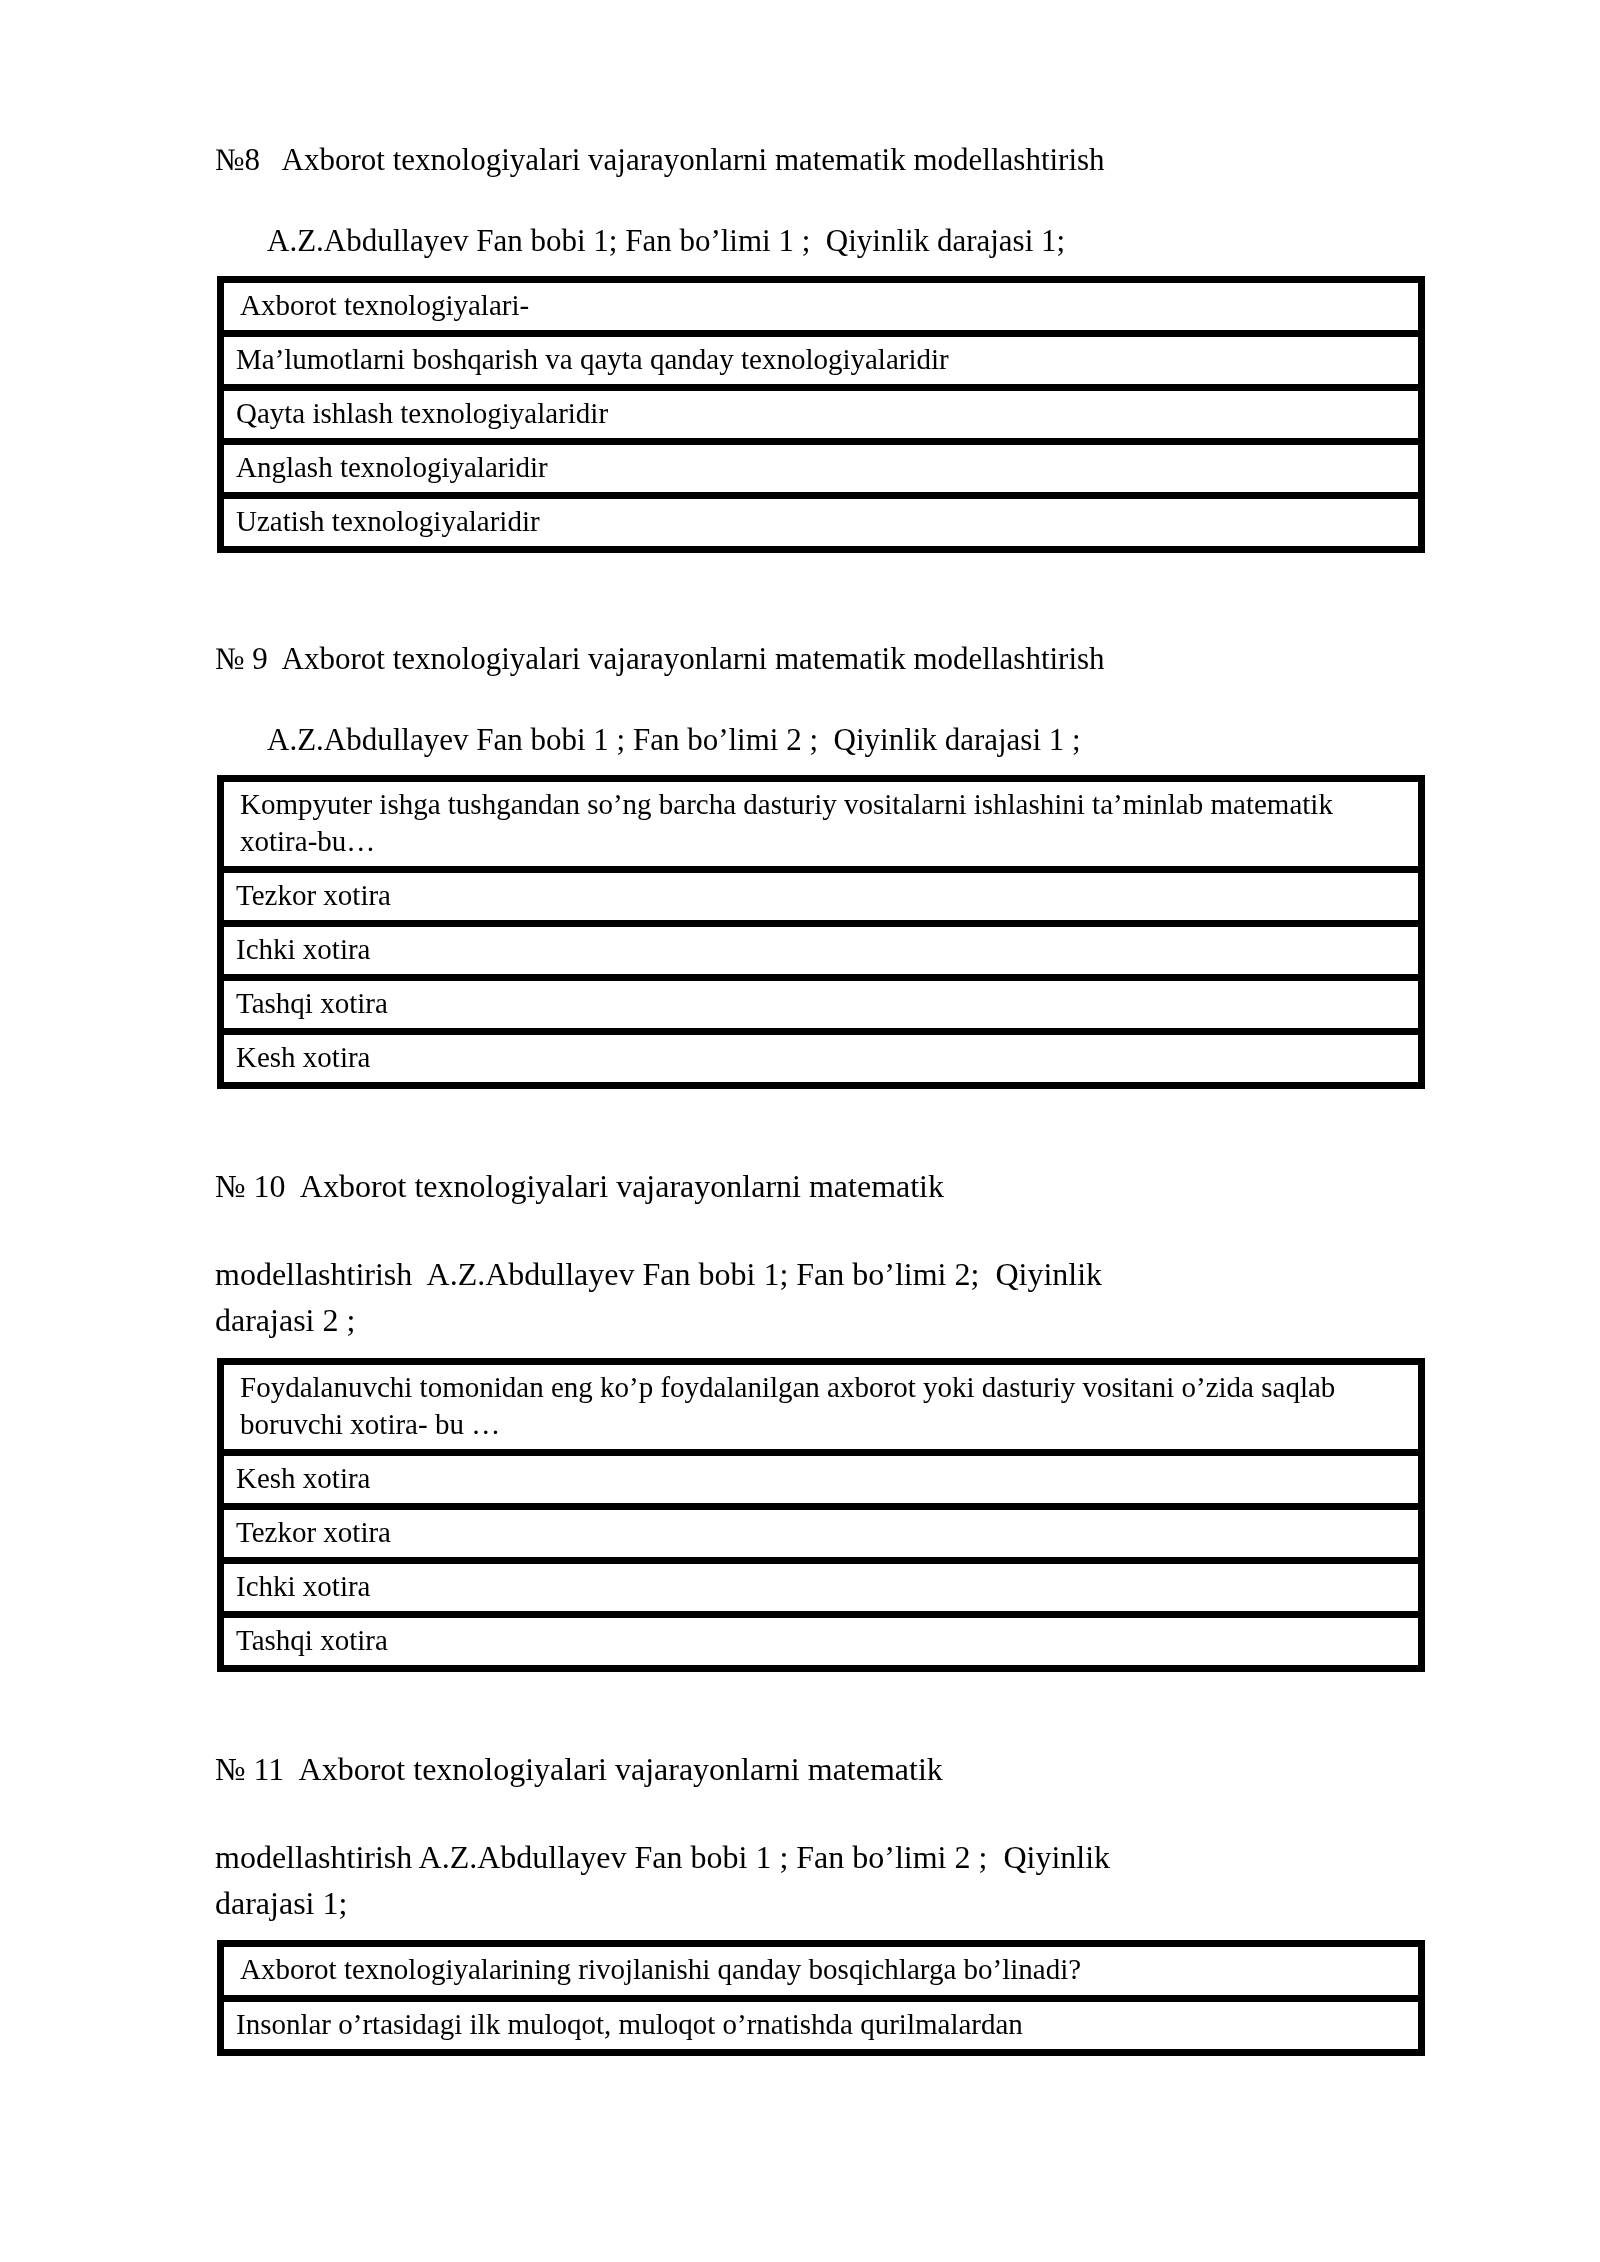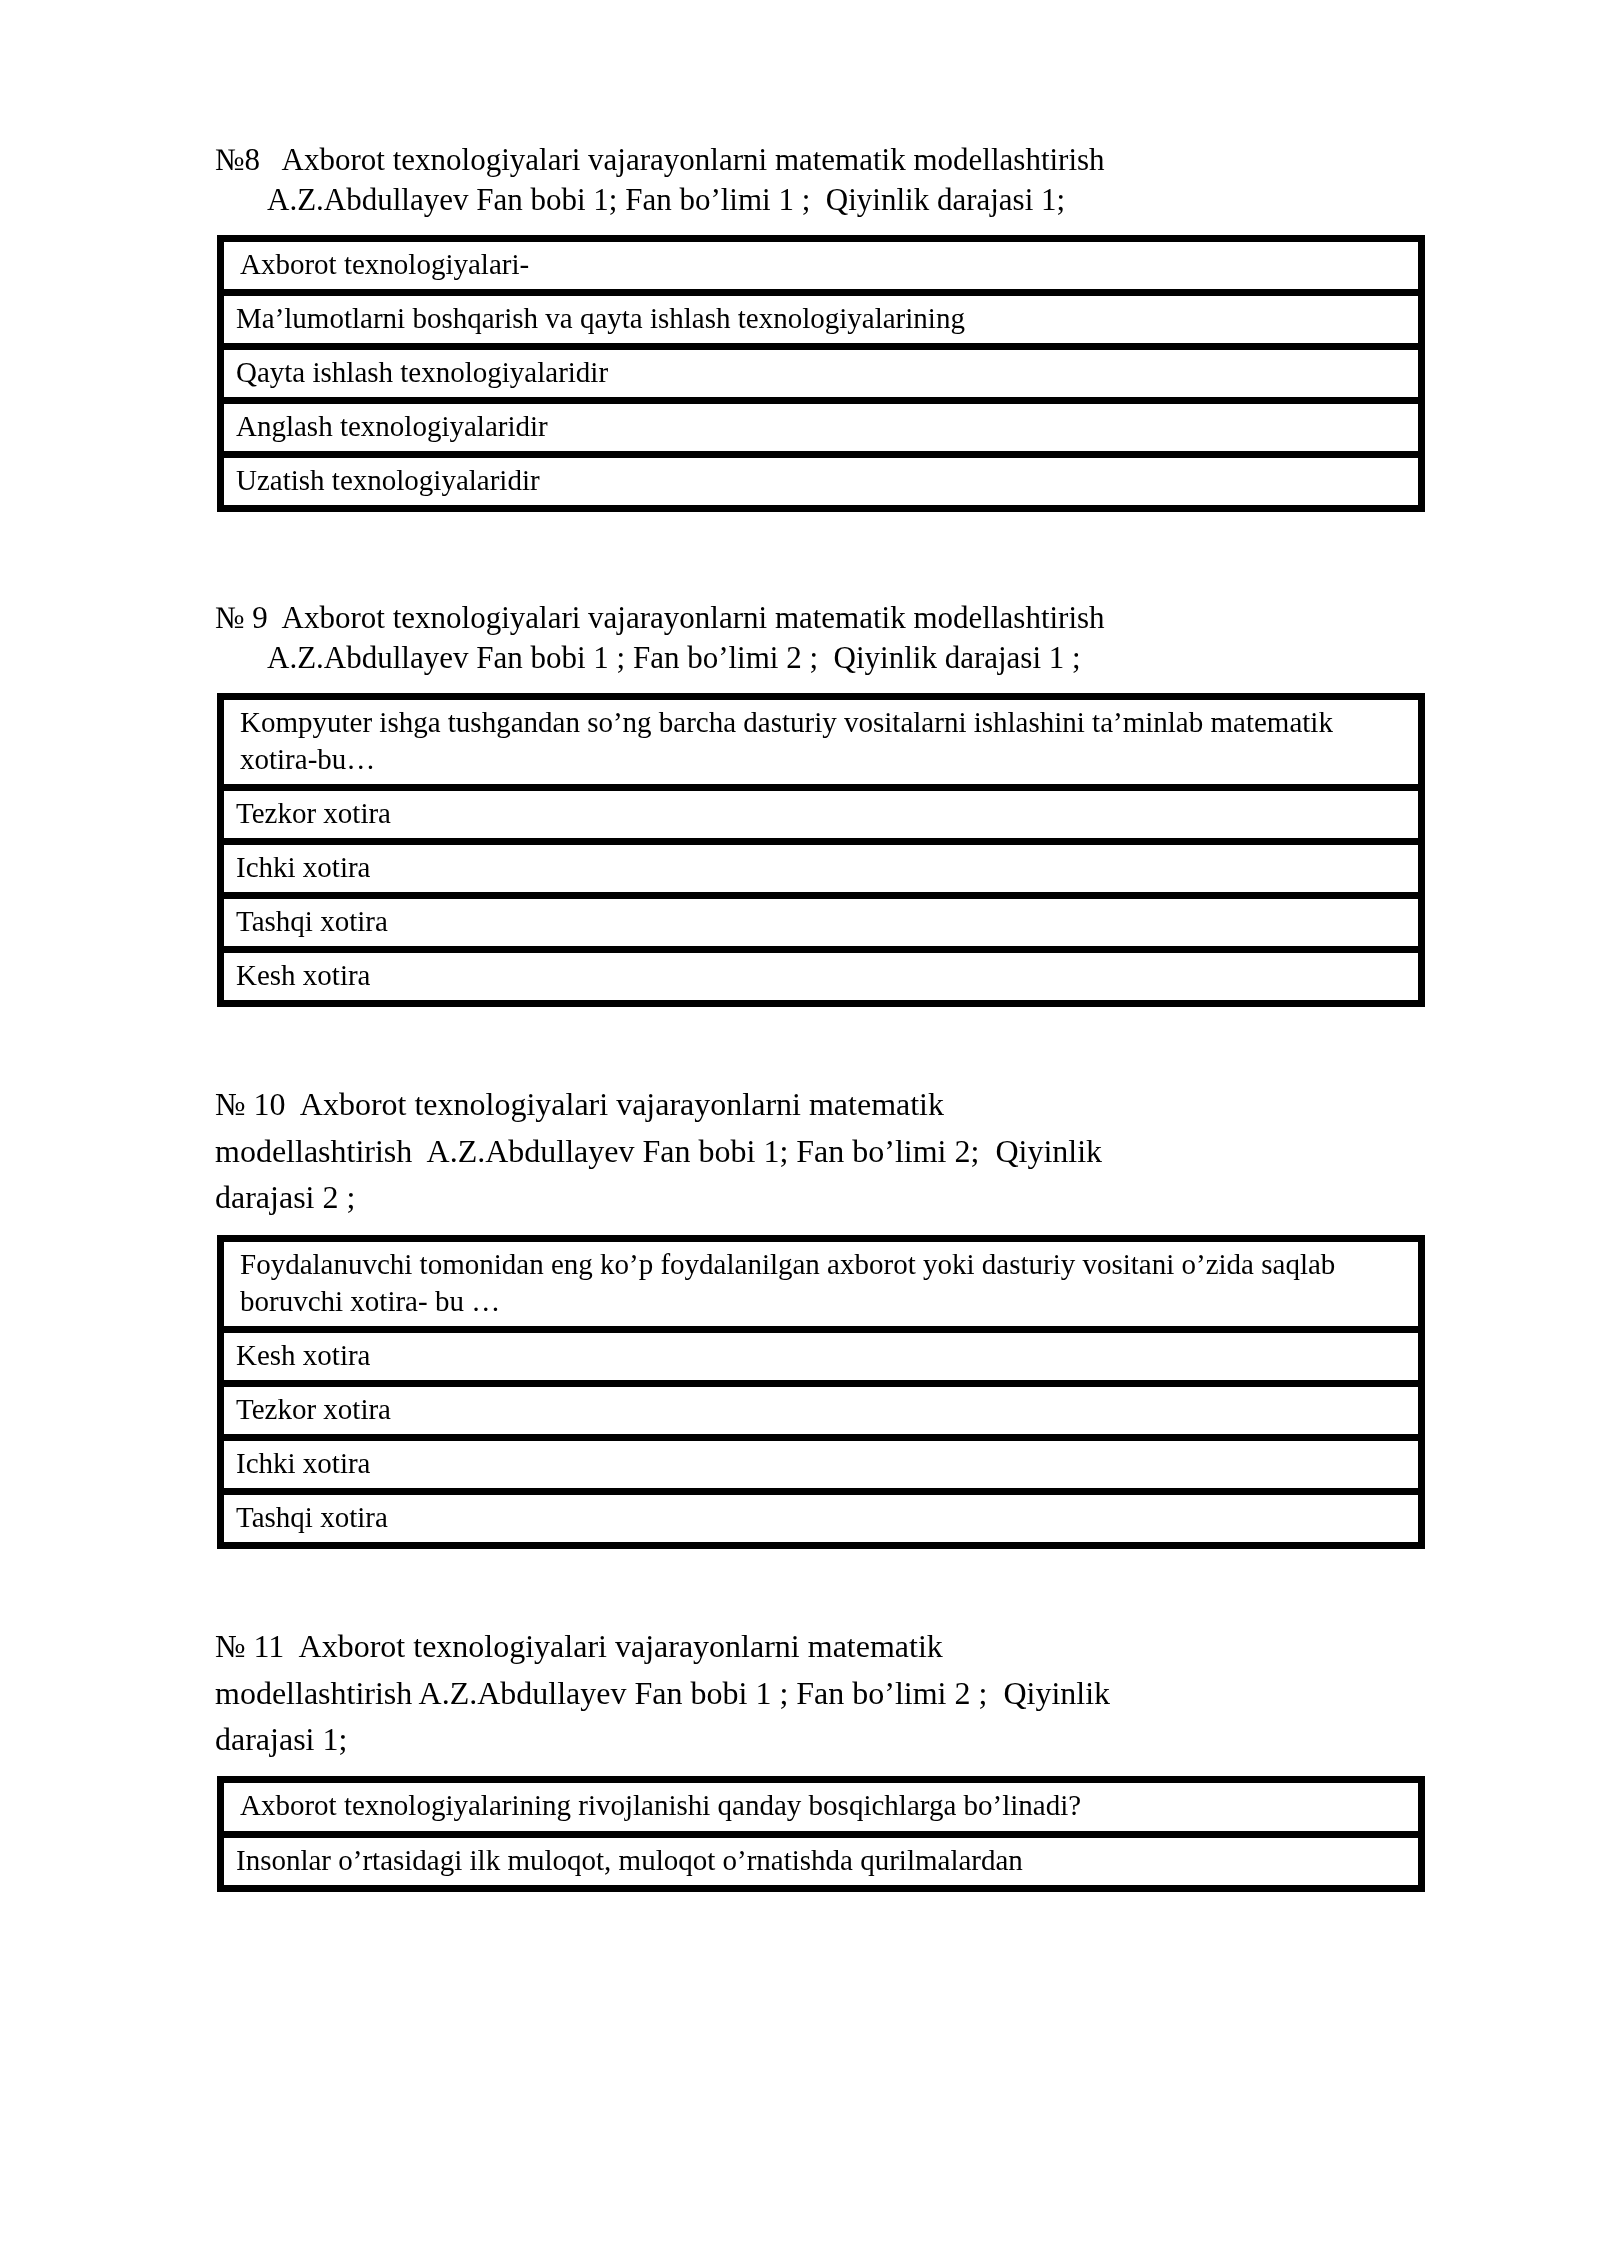--- a/index.html
+++ b/index.html
@@ -27,20 +27,21 @@
     line-height: 1.30;
     margin: 0 0 14px 0;
   }
   .q-heading .line1 {
     display: block;
     white-space: pre;
   }
   .q-heading .line2 {
     display: block;
     white-space: pre;
+    margin-top: 41px;
   }
   
   .q-heading.indent .line2 {
     padding-left: 52px;
   }
   .q-heading.wrap {
     font-size: 32px;
     line-height: 1.45;
   }
   .q-heading.wrap .line1,
@@ -77,21 +78,21 @@
     <div class="q-heading indent">
       <span class="line1">№8   Axborot texnologiyalari vajarayonlarni matematik modellashtirish</span>
       <span class="line2">A.Z.Abdullayev Fan bobi 1; Fan bo’limi 1 ;  Qiyinlik darajasi 1;</span>
     </div>
     <table class="answers-table">
       <tbody>
         <tr>
           <td class="stem">Axborot texnologiyalari-</td>
         </tr>
         <tr>
-          <td>Ma’lumotlarni boshqarish va qayta ishlash texnologiyalarining</td>
+          <td>Ma’lumotlarni boshqarish va qayta qanday texnologiyalaridir</td>
         </tr>
         <tr>
           <td> Qayta ishlash texnologiyalaridir</td>
         </tr>
         <tr>
           <td>Anglash texnologiyalaridir</td>
         </tr>
         <tr>
           <td>Uzatish texnologiyalaridir</td>
         </tr>

